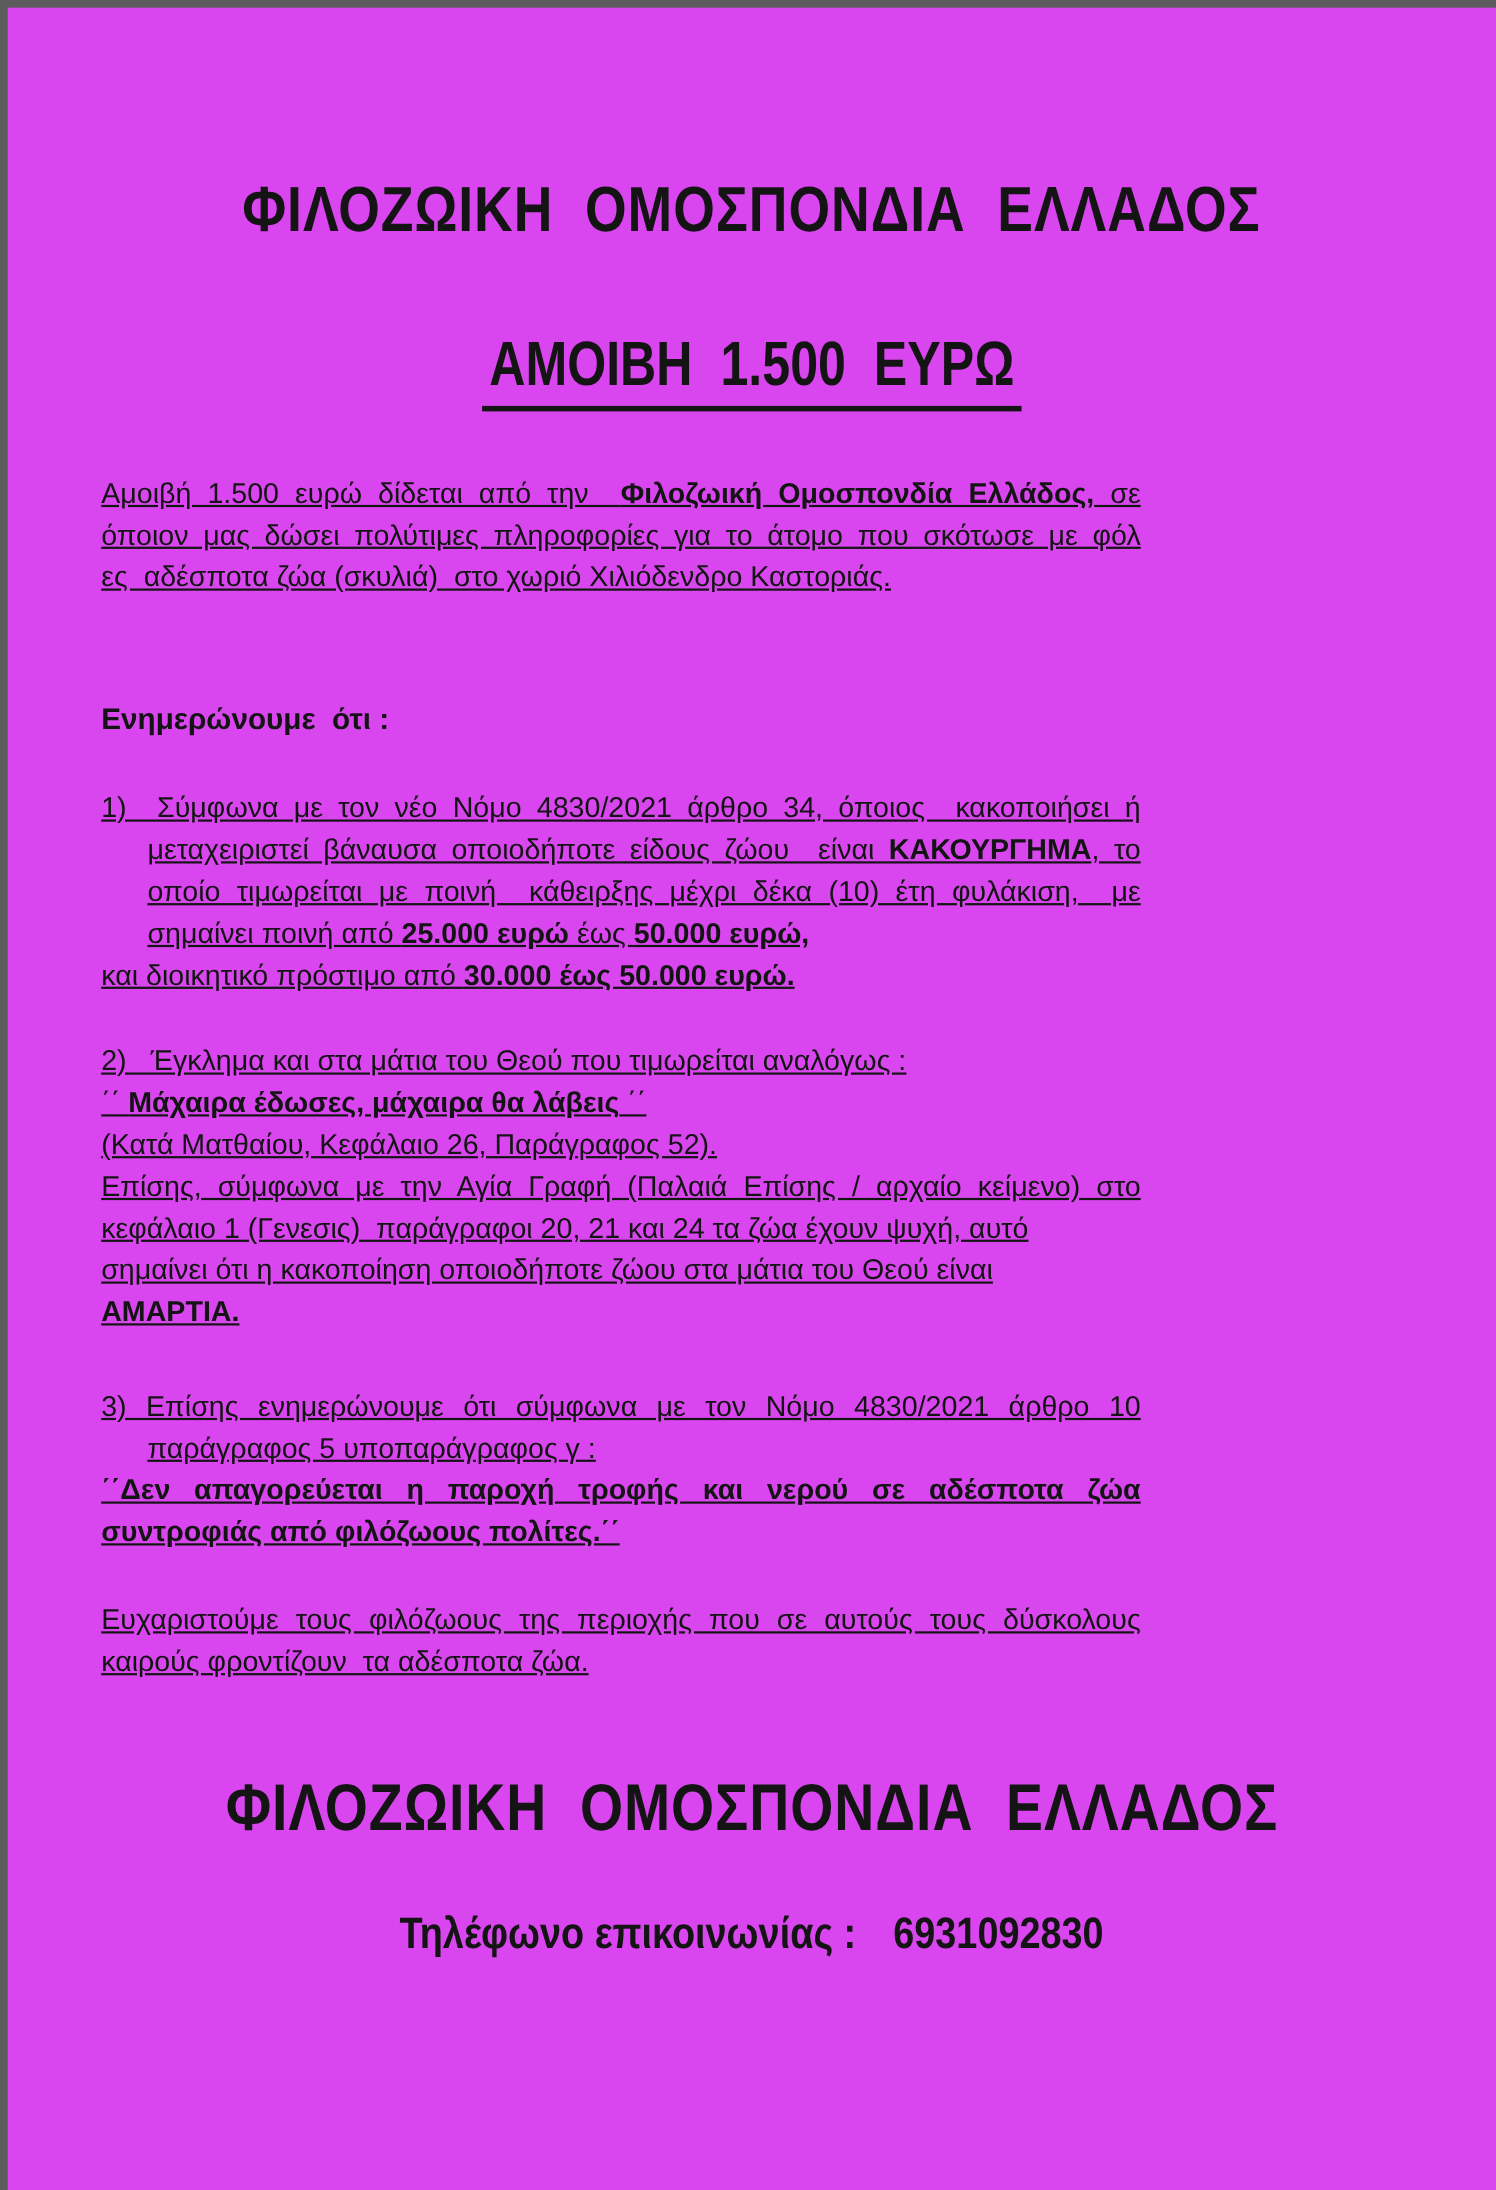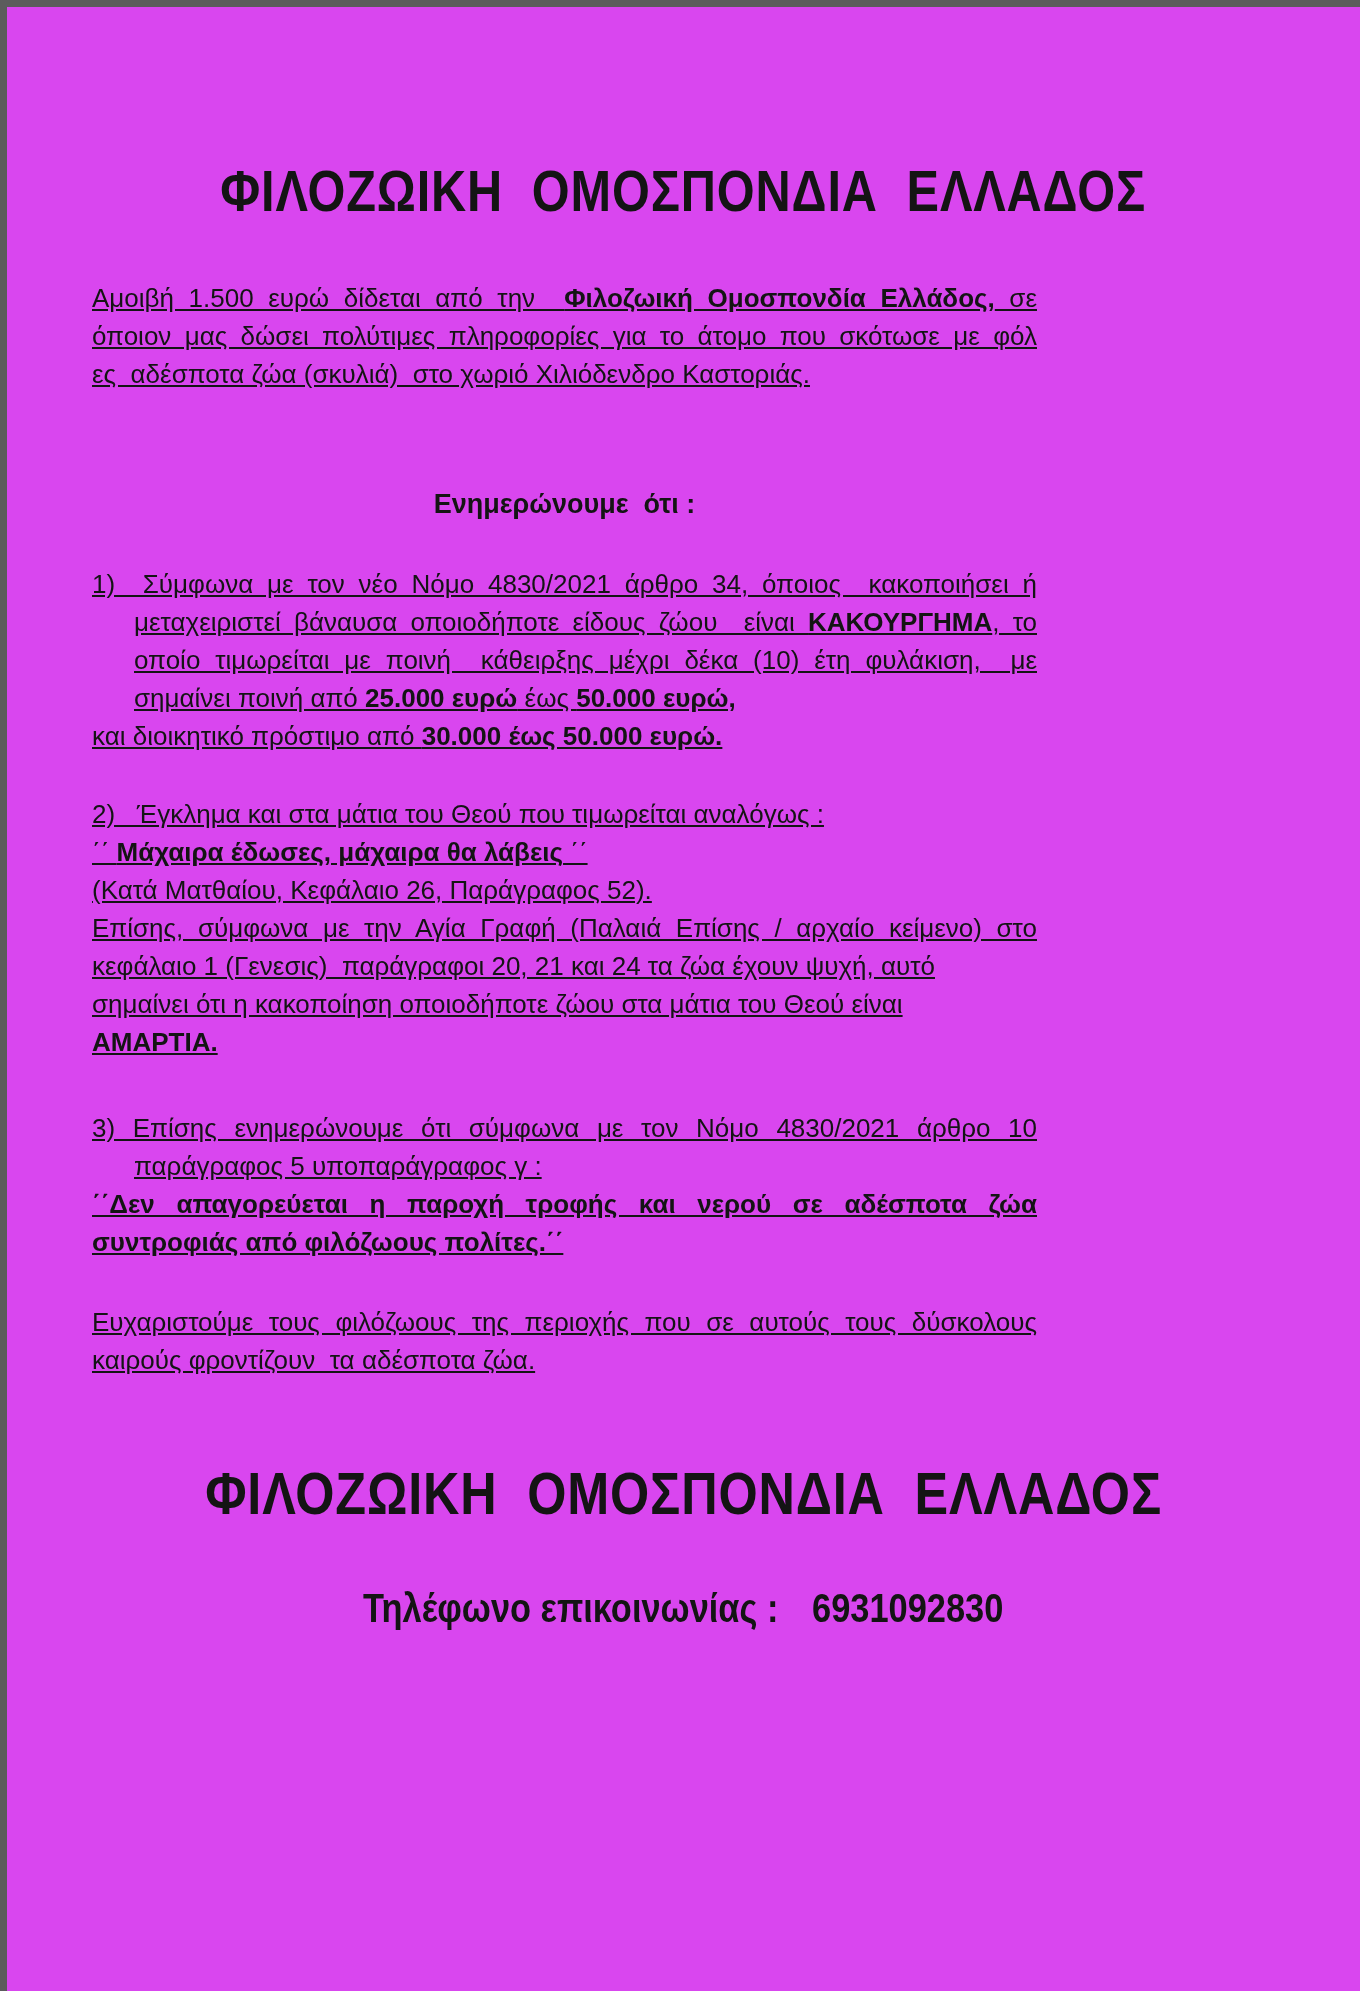--- a/index.html
+++ b/index.html
@@ -34,21 +34,21 @@
     transform: scaleX(0.80); transform-origin: center;
   }
 
   .body-text { font-size: 26px; line-height: 38px; }
   .line { min-height: 38px; text-decoration: underline; }
   .justify { text-align: justify; text-align-last: justify; text-justify: inter-word; }
   .indent { padding-left: 42px; }
   .b, .bold { font-weight: bold; }
 
   .intro { margin-top: 55px; }
-  .notice-heading { margin-top: 96px; font-weight: bold; font-size: 27px; text-align: center; }
+  .notice-heading { margin-top: 96px; font-weight: bold; font-size: 27px; }
   .item1 { margin-top: 45px; }
   .item2 { margin-top: 40px; }
   .item3 { margin-top: 48px; }
   .closing { margin-top: 42px; }
 
   .footer-title { margin-top: 80px; }
   .footer-title .t {
     display: inline-block; font-weight: bold; font-size: 60px;
     letter-spacing: 1px; white-space: nowrap;
     transform: scaleX(0.84); transform-origin: center;
@@ -62,20 +62,23 @@
 </style>
 </head>
 <body>
 
 <div class="page">
 
   <div class="org-title center">
     <span class="t">ΦΙΛΟΖΩΙΚΗ &nbsp;ΟΜΟΣΠΟΝΔΙΑ &nbsp;ΕΛΛΑΔΟΣ</span>
   </div>
 
+  <div class="reward-title center">
+    <span class="t">ΑΜΟΙΒΗ &nbsp;1.500 &nbsp;ΕΥΡΩ</span>
+  </div>
 
   <div class="col body-text intro">
       <div class="line justify"><span>Αμοιβή 1.500 ευρώ δίδεται από την &nbsp;</span><span class="b">Φιλοζωική Ομοσπονδία Ελλάδος,</span><span> σε</span></div>
       <div class="line justify"><span>όποιον μας δώσει πολύτιμες πληροφορίες για το άτομο που σκότωσε με φόλ</span></div>
       <div class="line"><span>ες &nbsp;αδέσποτα ζώα (σκυλιά) &nbsp;στο χωριό Χιλιόδενδρο Καστοριάς.</span></div>
     </div>
 
   <div class="col notice-heading">Ενημερώνουμε &nbsp;ότι :</div>
 
   <div class="col body-text item1">

